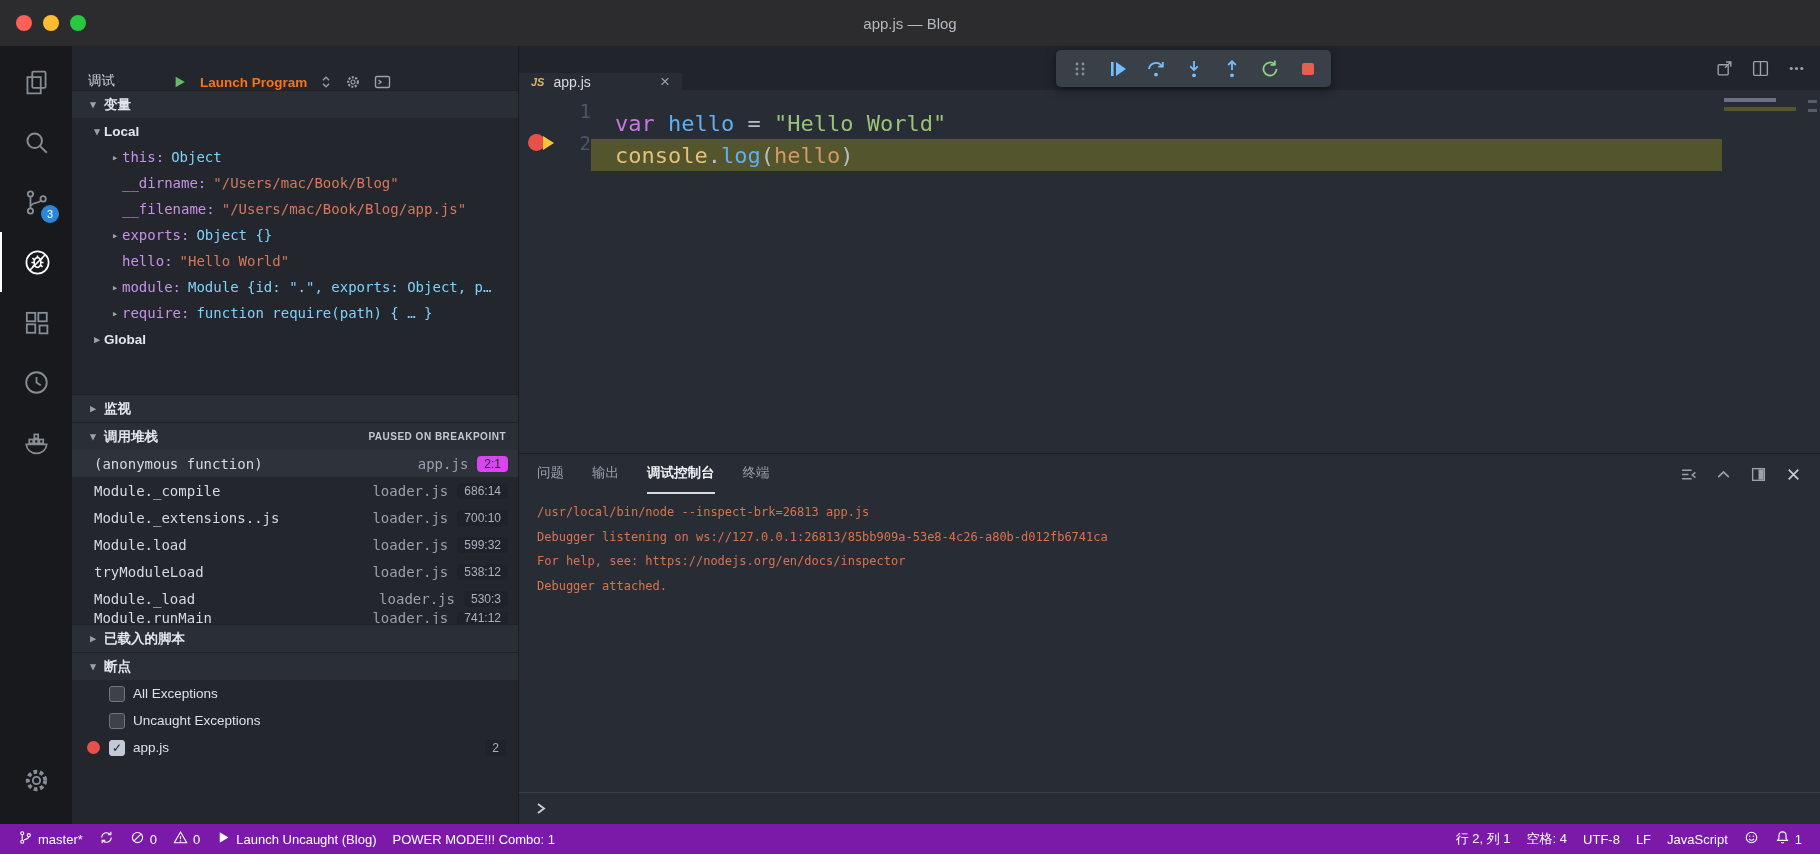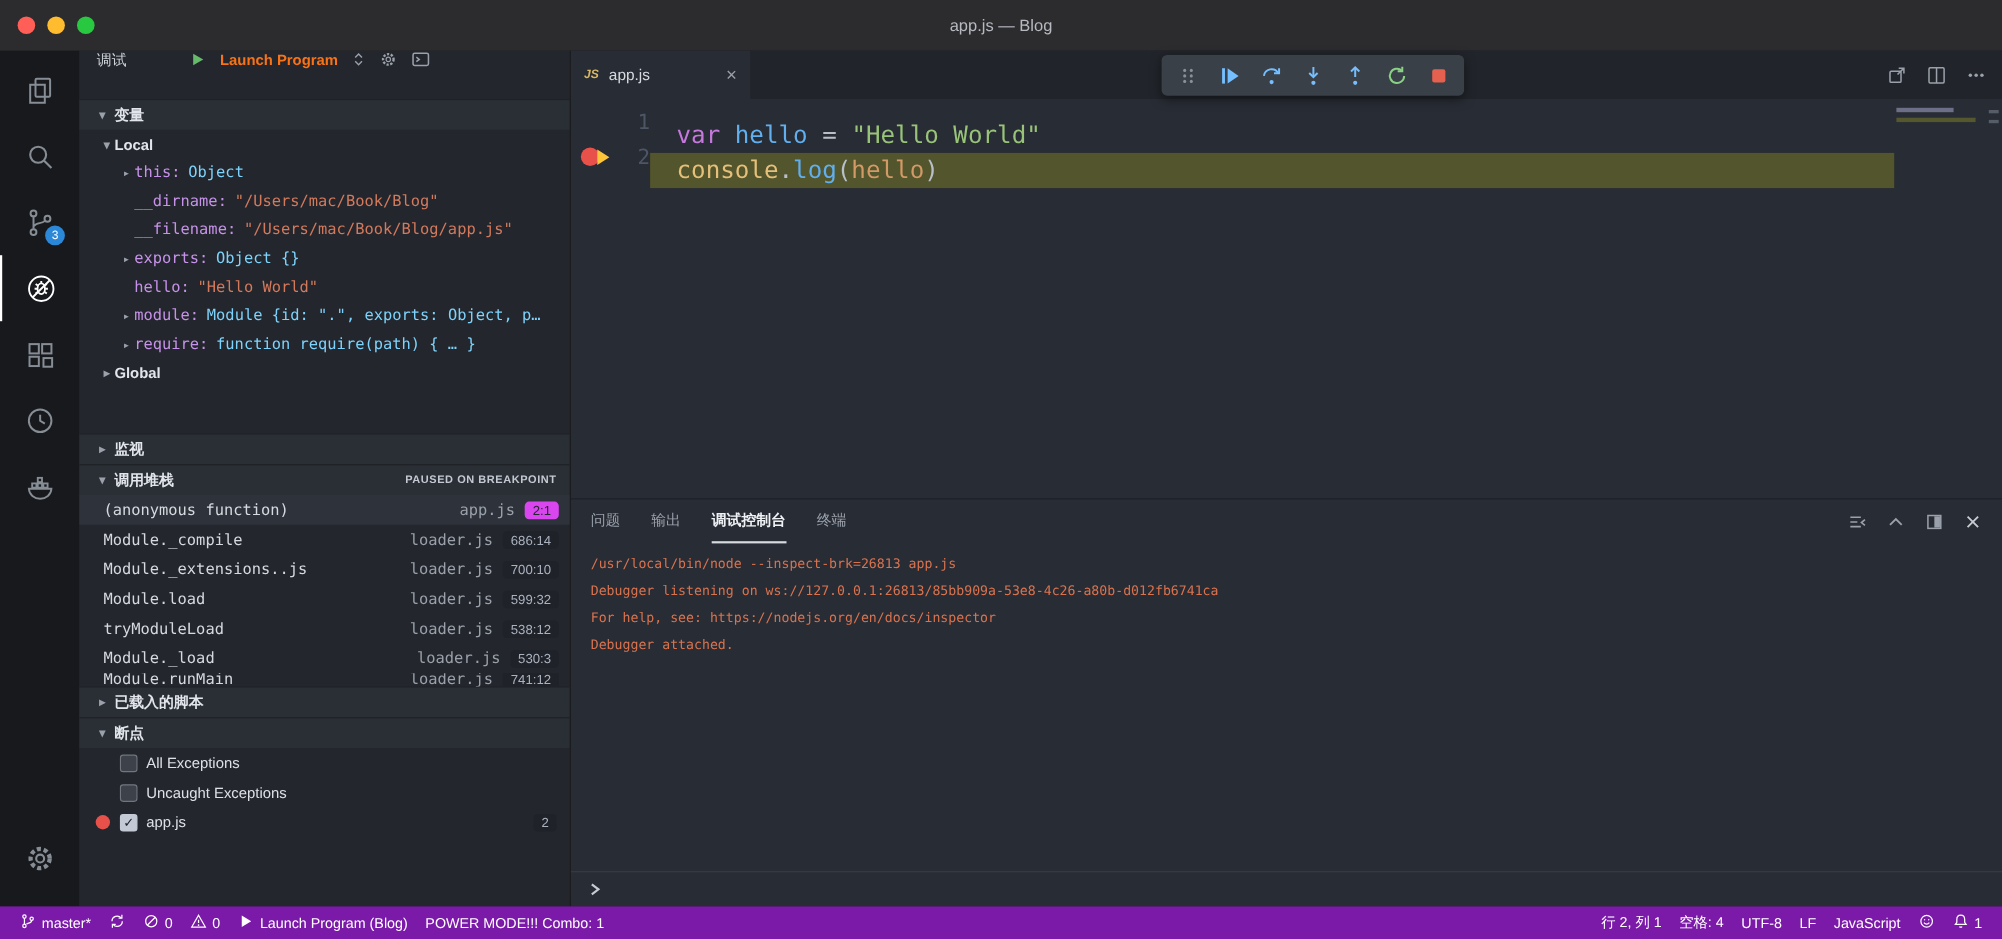--- a/index.html
+++ b/index.html
@@ -25,21 +25,21 @@
   .ab-item svg { width:29px; height:29px; }
   .ab-item.active { border-left:2px solid #ffffff; }
   .ab-badge { position:absolute; right:13px; bottom:9px; background:#2b87d8; color:#fff;
               font-size:11px; min-width:18px; height:18px; border-radius:9px;
               display:flex; align-items:center; justify-content:center; padding:0 2px; }
   .ab-bottom { margin-top:auto; margin-bottom:14px; }
 
   
   .sidebar { width:447px; background:#23262c; border-right:1px solid #191b1f;
              display:flex; flex-direction:column; flex:none; color:#c9ced6; }
-  .sidebar-header { height:44px; flex:none; display:flex; align-items:flex-start; padding:0 10px 0 16px; }
+  .sidebar-header { height:44px; flex:none; display:flex; align-items:flex-end; padding:0 10px 0 16px; }
   .sh-title { font-size:13.5px; color:#cfd4db; }
   .sh-controls { margin-left:58px; display:flex; align-items:center; gap:13px; }
   .sh-config { color:#f97316; font-size:13.5px; font-weight:bold; }
   .sidebar-scroll { flex:1; overflow:hidden; }
 
   .twistie { color:#9aa1ab; font-size:11px; width:14px; display:inline-block; text-align:center; flex:none; }
   .section-header { height:28px; background:#2a2e35; border-top:1px solid #1e2126;
                     display:flex; align-items:center; gap:4px; padding-left:14px;
                     font-size:13.5px; font-weight:bold; color:#e2e6ec; }
   .paused-text { margin-left:auto; margin-right:12px; font-size:10px; font-weight:bold;
@@ -70,21 +70,21 @@
   .bp-dot-col { width:15px; height:15px; flex:none; position:relative; }
   .bp-dot-col.has-dot::before { content:''; position:absolute; left:1px; top:1px;
             width:13px; height:13px; border-radius:50%; background:#e8504a; }
   .checkbox { width:16px; height:16px; border-radius:3px; background:#3d424a; border:1px solid #71767e;
               display:flex; align-items:center; justify-content:center; font-size:12px; color:#1d2025; flex:none; }
   .checkbox.checked { background:#c3cad6; border-color:#c3cad6; }
   .bp-badge { margin-left:auto; margin-right:12px; }
 
   
   .editorgroup { flex:1; display:flex; flex-direction:column; min-width:0; background:#282c34; }
-  .tabbar { height:44px; flex:none; background:#21252b; display:flex; position:relative; }
+  .tabbar { height:44px; flex:none; background:#21252b; display:flex; position:relative;align-items:flex-end; }
   .tab { width:163px; background:#282c34; display:flex; align-items:center; padding:0 12px; gap:9px;
          color:#d7dae0; font-size:14px; }
   .tab-js { color:#d8b864; font-size:11px; font-weight:bold; font-style:italic; }
   .tab-close { margin-left:auto; color:#9aa0a8; font-size:17px; line-height:1; }
   .debug-toolbar { position:absolute; left:537px; top:4px; height:37px; background:#3a4047;
                    border-radius:5px; box-shadow:0 3px 10px rgba(0,0,0,.5);
                    display:flex; align-items:center; padding:0 6px; gap:3px; z-index:5; }
   .dt-btn { width:35px; height:30px; display:flex; align-items:center; justify-content:center; border-radius:3px; }
   .dt-btn svg { width:20px; height:20px; }
   .tabbar-right { position:absolute; right:14px; top:0; height:44px; display:flex; align-items:center; gap:17px; }
@@ -545,21 +545,21 @@
               <path d="M8 2.2 14.6 13.6H1.4z"></path>
               <line x1="8" y1="6.6" x2="8" y2="9.8"></line>
               <circle cx="8" cy="11.8" r=".8" fill="#fff" stroke="none"></circle>
             </svg></span>
           <span>0</span>
         </span>
         <span class="sb-item">
           <span class="sb-icon"><svg viewBox="0 0 16 16">
               <path d="M4 2.4 13.2 8 4 13.6z" fill="#fff"></path>
             </svg></span>
-          <span>Launch Program (Blog)</span>
+          <span>Launch Uncaught (Blog)</span>
         </span>
         <span class="sb-item">
           <span>POWER MODE!!! Combo: 1</span>
         </span>
       </div>
     <div class="sb-right" id="sb-right">
         <span class="sb-item">
           <span>行 2, 列 1</span>
         </span>
         <span class="sb-item">

